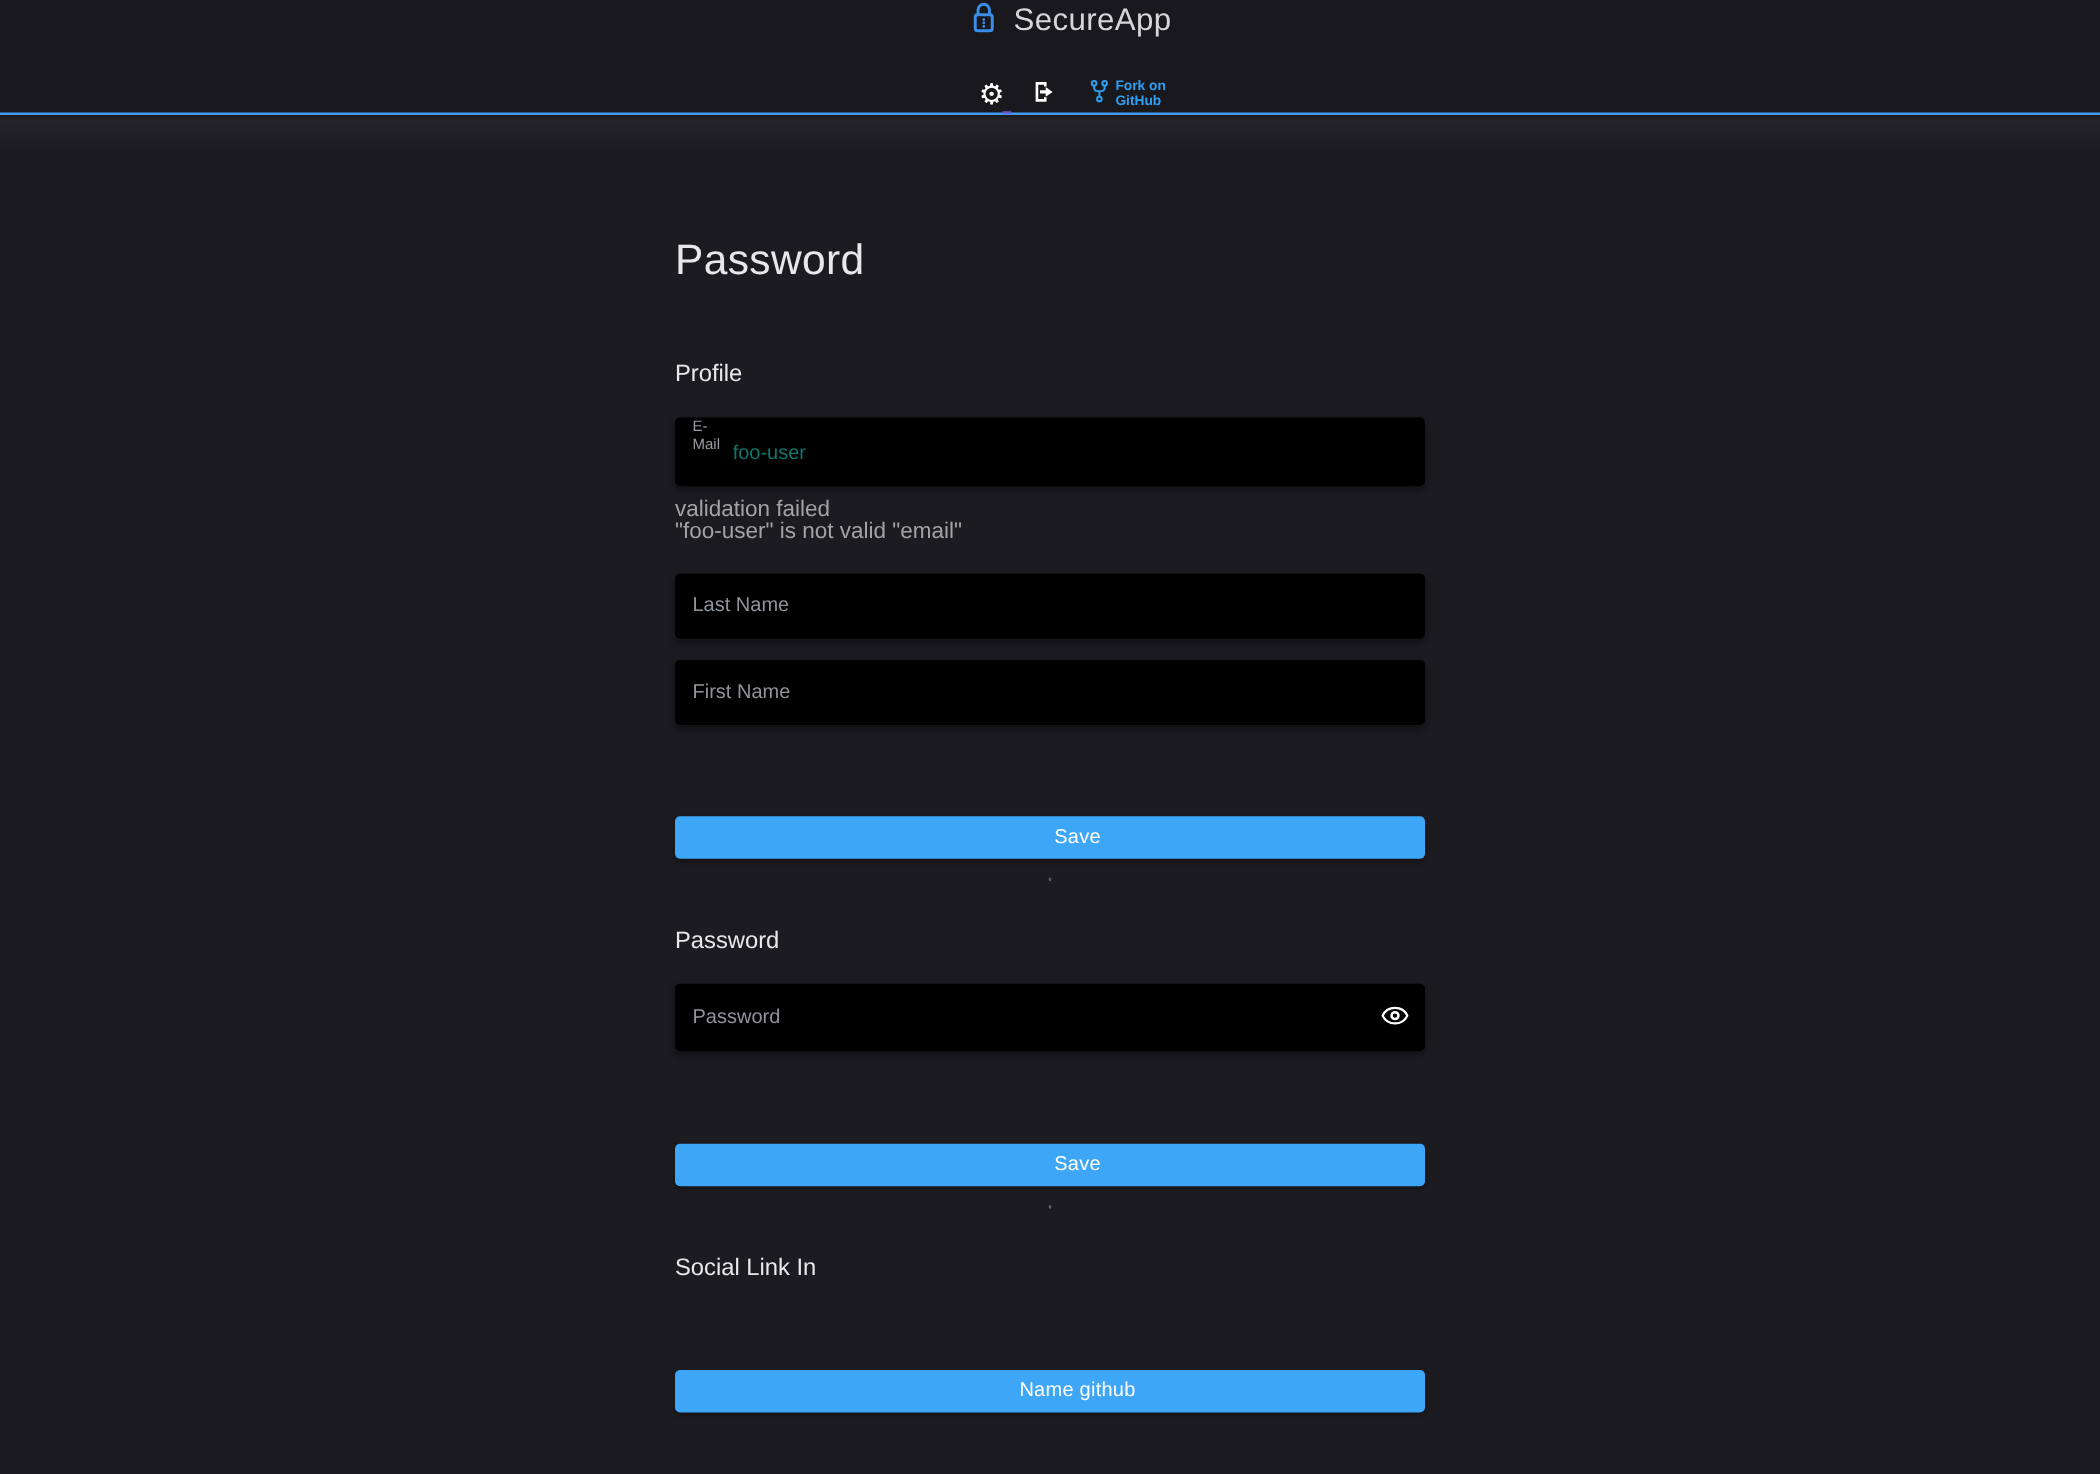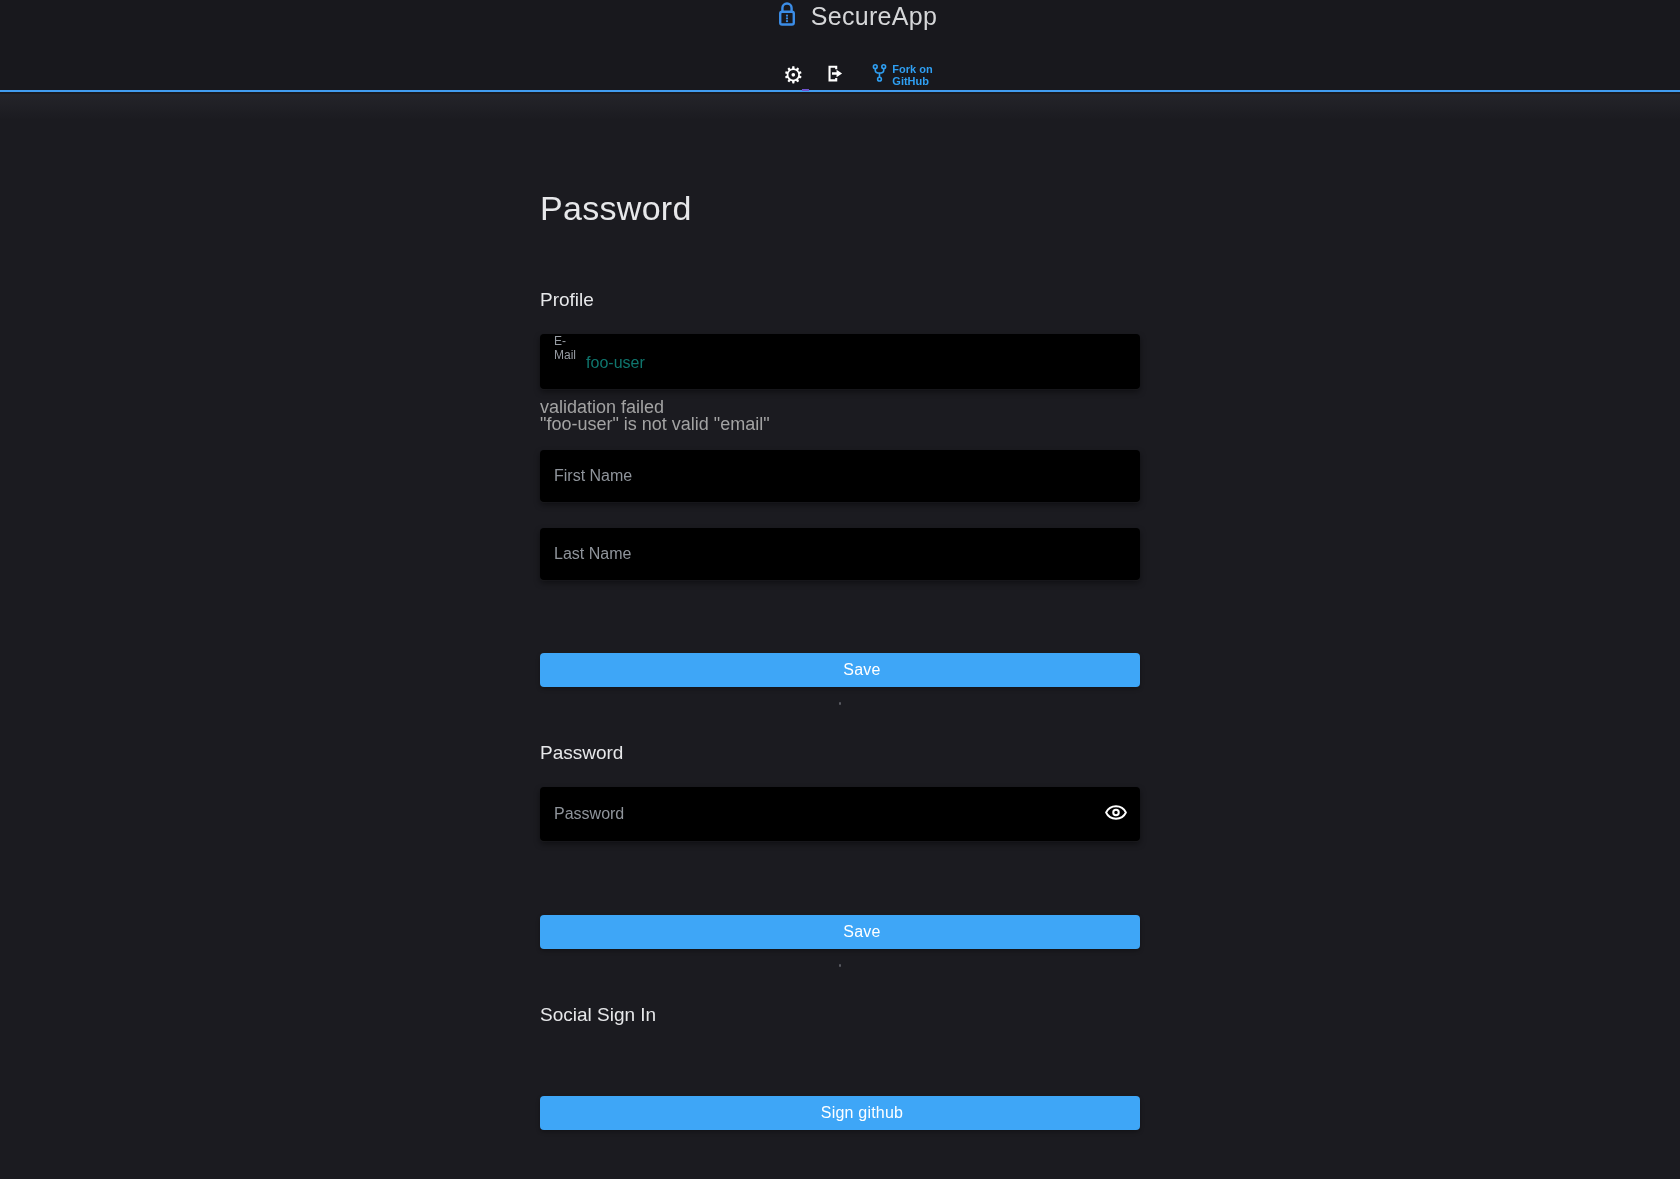--- a/index.html
+++ b/index.html
@@ -173,26 +173,26 @@
     <div class="field field-email">
       <span class="field-label">E-Mail</span>
       <input type="text" value="foo-user" style="">
     </div>
 
     <div class="validation">
       <div>validation failed</div>
       <div>"foo-user" is not valid "email"</div>
     </div>
 
+    <div class="field field-last">
+      <input type="text" placeholder="Last Name" style="">
+    </div>
+
     <div class="field field-first">
       <input type="text" placeholder="First Name" style="">
-    </div>
-
-    <div class="field field-last">
-      <input type="text" placeholder="Last Name" style="">
     </div>
 
     <button class="btn btn-save-profile">Save</button>
     <div class="tiny-dot"></div>
 
     <h2 class="h2-password">Password</h2>
 
     <div class="field field-password">
       <input type="password" placeholder="Password" style="">
       <button class="eye-btn">
@@ -201,18 +201,18 @@
             <path d="M12 1.2 C6.6 1.2 2.8 4.6 1.2 8 c1.6 3.4 5.4 6.8 10.8 6.8 s9.2-3.4 10.8-6.8 C21.2 4.6 17.4 1.2 12 1.2 z" stroke="#ffffff" stroke-width="2"></path>
             <circle cx="12" cy="8" r="3" stroke="#ffffff" stroke-width="2.2"></circle>
           </svg>
         </span>
       </button>
     </div>
 
     <button class="btn btn-save-password">Save</button>
     <div class="tiny-dot"></div>
 
-    <h2 class="h2-social">Social Sign In</h2>
-
-    <button class="btn btn-link-github">Sign github</button>
+    <h2 class="h2-social">Social Link In</h2>
+
+    <button class="btn btn-link-github">Name github</button>
   </main>
 
 </div>
 
 </body></html>

